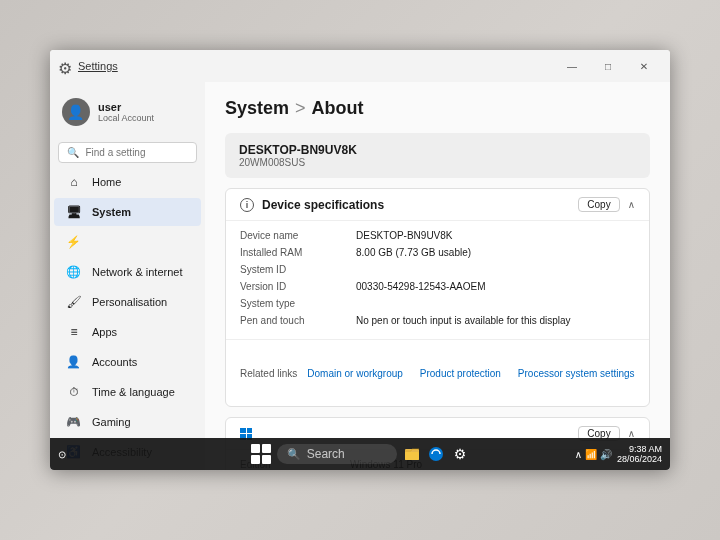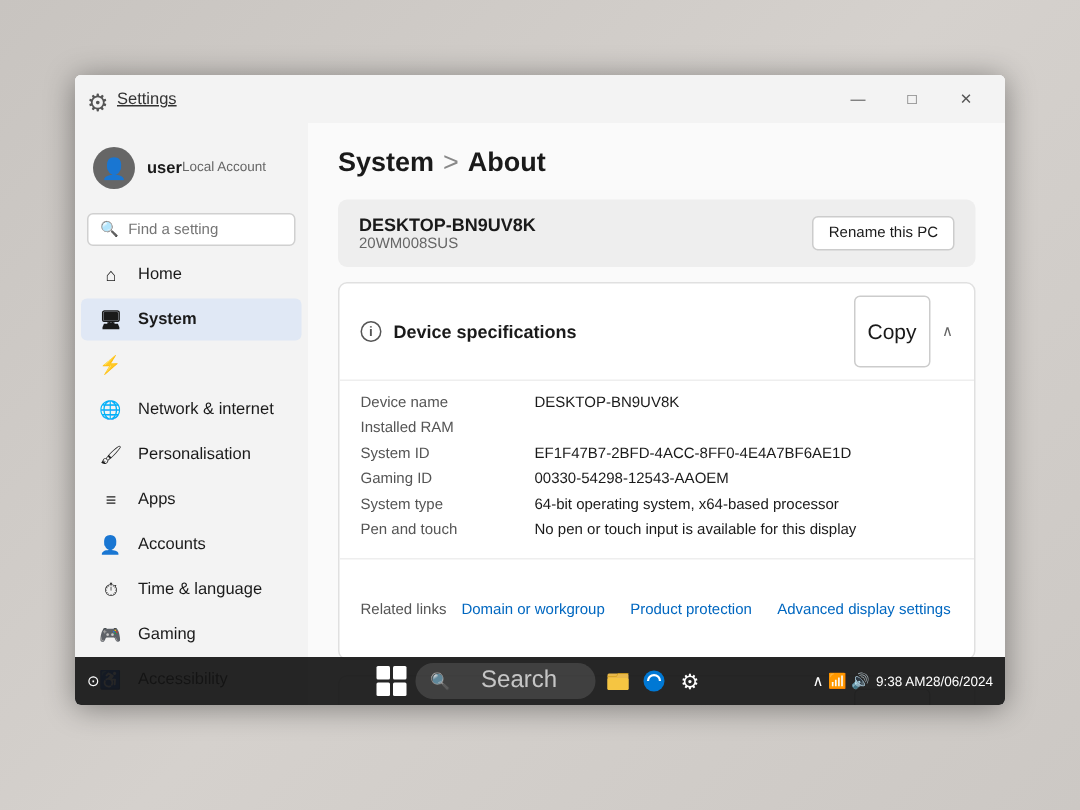--- a/index.html
+++ b/index.html
@@ -124,21 +124,21 @@
       display: flex;
       align-items: center;
       justify-content: center;
       color: white;
       font-size: 14px;
       flex-shrink: 0;
     }
 
     .user-info {
       display: flex;
-      flex-direction: row;
+      flex-direction: column;
     }
 
     .user-name {
       font-size: 11px;
       font-weight: 600;
       color: #1a1a1a;
     }
 
     .user-type {
       font-size: 9px;
@@ -297,22 +297,22 @@
     .section-actions {
       display: flex;
       align-items: center;
       gap: 8px;
     }
 
     .copy-btn {
       background: white;
       border: 1px solid #ccc;
       border-radius: 4px;
-      padding: 15px 8px;
-      font-size: 14px;
+      padding: 1px 8px;
+      font-size: 10px;
       color: #1a1a1a;
       cursor: pointer;
     }
 
     .chevron {
       font-size: 10px;
       color: #666;
     }
 
     .specs-table {
@@ -451,21 +451,21 @@
       width: 18px;
       height: 18px;
       display: flex;
       align-items: center;
       justify-content: center;
       cursor: pointer;
     }
 
     .time-display {
       display: flex;
-      flex-direction: row;
+      flex-direction: column;
       align-items: flex-end;
       font-size: 9px;
       color: white;
     }
 
     .sys-tray {
       display: flex;
       align-items: center;
       gap: 3px;
       color: white;
@@ -564,67 +564,65 @@
             <span class="breadcrumb-system">System</span>
             <span class="breadcrumb-sep">&gt;</span>
             <span class="breadcrumb-about">About</span>
           </div>
 
           <div class="pc-name-section">
             <div class="pc-name-info">
               <span class="pc-name">DESKTOP-BN9UV8K</span>
               <span class="pc-model">20WM008SUS</span>
             </div>
-            <button class="rename-btn">Rename this PC</button>
           </div>
 
           <div class="specs-section">
             <div class="section-header">
               <div class="section-title-row">
                 <div class="info-circle">i</div>
                 <span class="section-title">Device specifications</span>
               </div>
               <div class="section-actions">
                 <button class="copy-btn">Copy</button>
                 <span class="chevron">∧</span>
               </div>
             </div>
             <div class="specs-table">
               <div class="spec-row">
                 <span class="spec-label">Device name</span>
                 <span class="spec-value">DESKTOP-BN9UV8K</span>
               </div>
               <div class="spec-row">
                 <span class="spec-label">Installed RAM</span>
+                <span class="spec-value">8.00 GB (7.73 GB usable)</span>
               </div>
               <div class="spec-row">
                 <span class="spec-label">System ID</span>
-                <span class="spec-value">EF1F47B7-2BFD-4ACC-8FF0-4E4A7BF6AE1D</span>
               </div>
               <div class="spec-row">
-                <span class="spec-label">Gaming ID</span>
+                <span class="spec-label">Version ID</span>
                 <span class="spec-value">00330-54298-12543-AAOEM</span>
               </div>
               <div class="spec-row">
                 <span class="spec-label">System type</span>
-                <span class="spec-value">64-bit operating system, x64-based processor</span>
               </div>
               <div class="spec-row">
                 <span class="spec-label">Pen and touch</span>
                 <span class="spec-value">No pen or touch input is available for this display</span>
               </div>
             </div>
 
             <div class="related-links">
               <span class="related-label">Related links</span>
               <a class="related-link">Domain or workgroup</a>
               &nbsp;&nbsp;
               <a class="related-link">Product protection</a>
               &nbsp;&nbsp;
-              <a class="related-link">Advanced display settings</a>
+              <a class="related-link">Processor system settings</a>
             </div>
           </div>
 
           <div class="win-specs-section" style="margin-top:10px;">
             <div class="section-header">
               <div class="section-title-row">
                 <div class="win-logo">
                   <div class="win-squares">
                     <div class="win-sq"></div>
                     <div class="win-sq"></div>
@@ -662,21 +660,21 @@
         </div>
         <div class="taskbar-center">
           <div class="win-start">
             <div class="win-start-sq"></div>
             <div class="win-start-sq"></div>
             <div class="win-start-sq"></div>
             <div class="win-start-sq"></div>
           </div>
           <div class="taskbar-search">
             <span style="font-size:11px;">🔍</span>
-            <span style="color:rgba(255,255,255,0.7);font-size:16px;margin-left:14px;">Search</span>
+            <span style="color:rgba(255,255,255,0.7);font-size:12px;">Search</span>
           </div>
           <div class="taskbar-icon">
             <svg width="16" height="16" viewBox="0 0 16 16">
                 <rect x="1" y="3" width="14" height="11" rx="1" fill="#e8b84b"></rect>
                 <rect x="1" y="6" width="14" height="8" rx="1" fill="#f5c542"></rect>
                 <path d="M1 5h6l1-2h7" stroke="#d4a017" stroke-width="0.5" fill="none"></path>
               </svg>
           </div>
           <div class="taskbar-icon">
             <svg width="16" height="16" viewBox="0 0 16 16">

